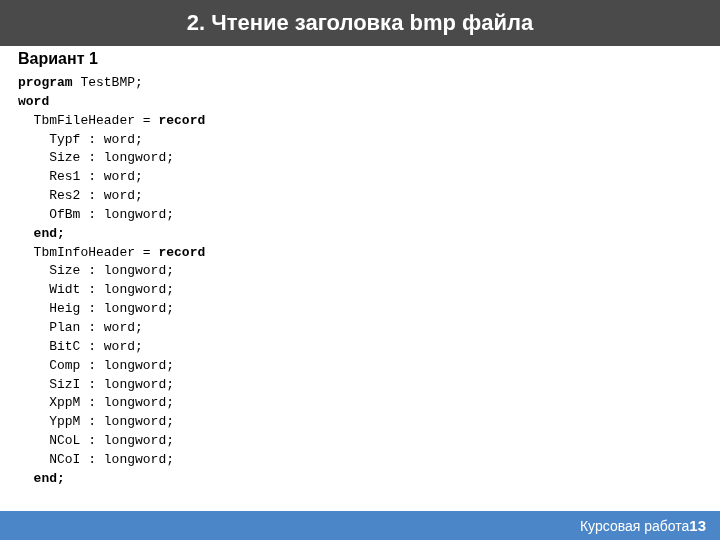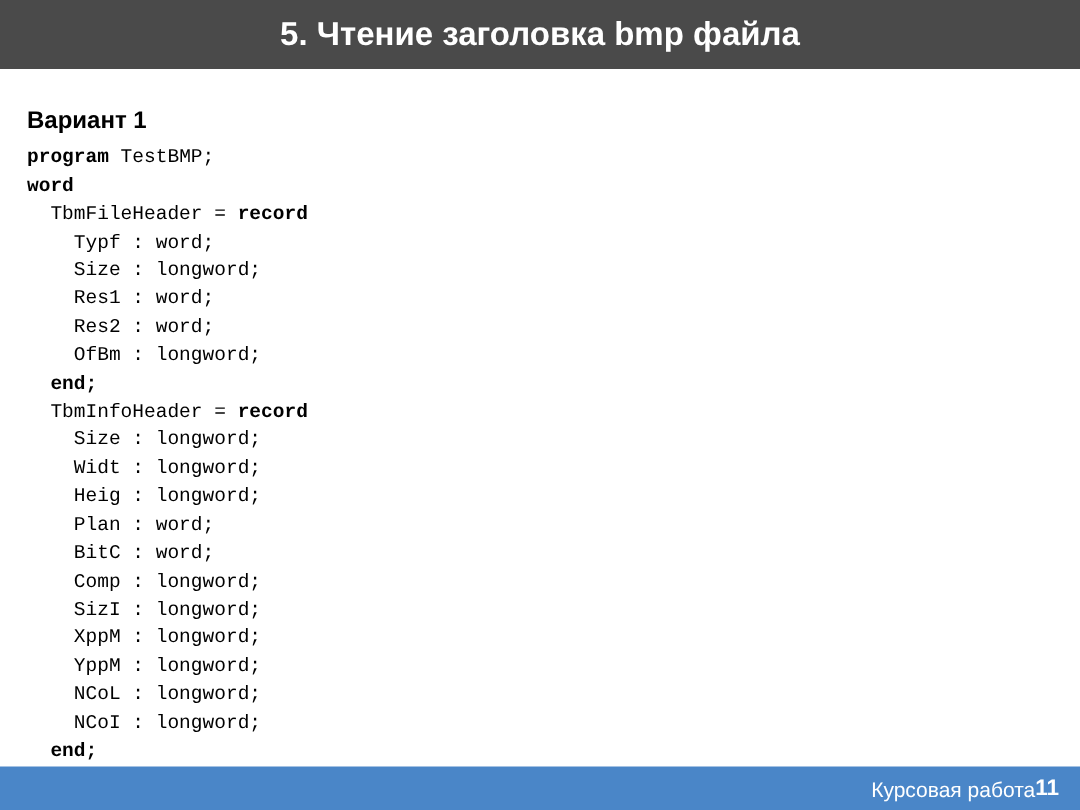--- a/index.html
+++ b/index.html
@@ -19,21 +19,21 @@
       text-align: center;
       padding: 10px 20px;
       font-size: 22px;
       font-weight: bold;
       flex-shrink: 0;
     }
 
     #content {
       flex: 1;
       background: #fff;
-      padding: 26px 18px;
+      padding: 4px 18px;
       overflow: hidden;
     }
 
     .variant-title {
       font-size: 16px;
       font-weight: bold;
       margin-bottom: 6px;
     }
 
     pre.code-block {
@@ -61,21 +61,21 @@
 
     #footer .page-num {
       font-size: 15px;
       font-weight: bold;
     }
   </style>
 </head>
 <body>
 
 <div id="header">
-  <span>5. Чтение заголовка bmp файла</span>
+  <span>2. Чтение заголовка bmp файла</span>
 </div>
 
 <div id="content">
   <div class="variant-title">Вариант 1</div>
   <pre class="code-block"><span class="kw">program</span> TestBMP;
 <span class="kw">word</span>
   TbmFileHeader = <span class="kw">record</span>
     Typf : word;
     Size : longword;
     Res1 : word;
@@ -92,14 +92,14 @@
     SizI : longword;
     XppM : longword;
     YppM : longword;
     NCoL : longword;
     NCoI : longword;
   <span class="kw">end;</span></pre>
 </div>
 
 <div id="footer">
   <span>Курсовая работа</span>
-  <span class="page-num">11</span>
+  <span class="page-num">13</span>
 </div>
 
 </body></html>

